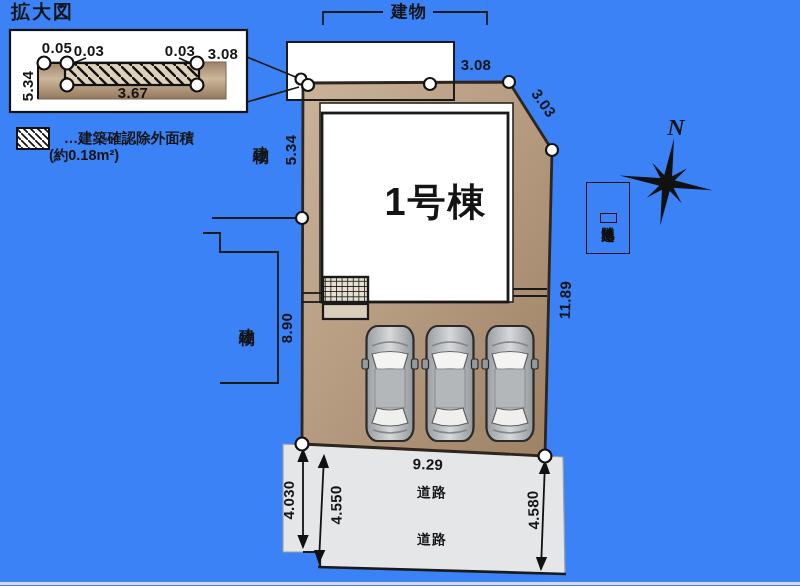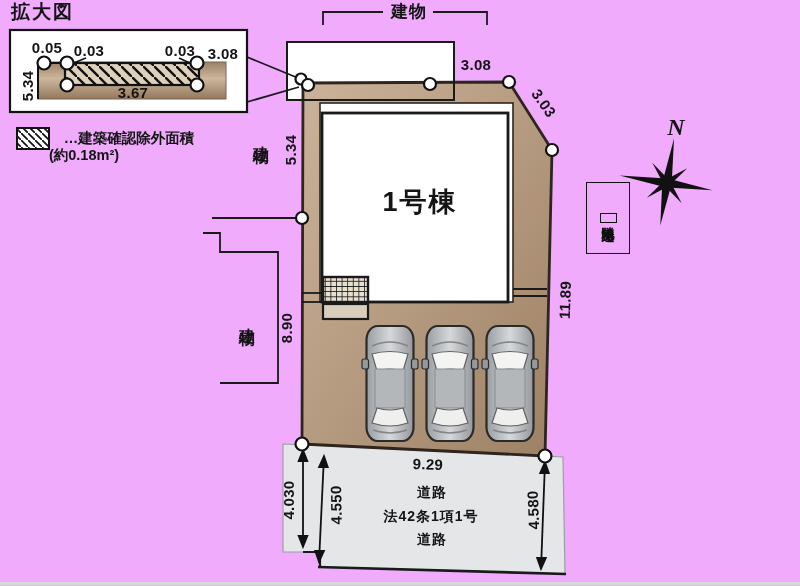--- a/index.html
+++ b/index.html
@@ -1,31 +1,31 @@
 <!DOCTYPE html>
 <html><head>
 <meta charset="utf-8">
 <style>
   html,body{margin:0;padding:0;background:#fff;}
-  #stage{position:relative;width:800px;height:586px;background:#f0abfc;overflow:hidden;
+  #stage{position:relative;width:800px;height:586px;background:#3b82f6;overflow:hidden;
          font-family:"Liberation Sans","DejaVu Sans",sans-serif;color:#111;}
   #plan-svg{position:absolute;left:0;top:0;}
   .lbl{position:absolute;white-space:nowrap;color:#141414;transform:translate(-50%,-50%);
        font-weight:600;line-height:1;}
   .tl{transform:none;}
   .r90{transform:translate(-50%,-50%) rotate(-90deg);}
   .r88{transform:translate(-50%,-50%) rotate(-88deg);}
   .r91{transform:translate(-50%,-50%) rotate(-91deg);}
   .r92{transform:translate(-50%,-50%) rotate(-92deg);}
   .r55{transform:translate(-50%,-50%) rotate(55deg);}
   .r2{transform:translate(-50%,-50%) rotate(2deg);}
   .dim{font-size:15px;letter-spacing:.3px;}
   .cjk{font-size:16px;letter-spacing:1px;}
   .vtext{writing-mode:vertical-rl;text-orientation:upright;letter-spacing:2px;line-height:1;}
-  .big{font-size:27px;font-weight:700;letter-spacing:2px;}
+  .big{font-size:38px;font-weight:700;letter-spacing:2px;margin-left:16px;}
   .roadtxt{font-size:14px;font-weight:700;letter-spacing:1px;}
   .title{font-size:19px;font-weight:700;letter-spacing:2px;}
   .legend{font-size:14.5px;font-weight:600;}
   .north{font-family:"Liberation Serif","DejaVu Serif",serif;font-style:italic;
          font-size:24px;font-weight:700;}
   #tonari-box{position:absolute;left:586px;top:182px;width:42px;height:70px;
       border:1.8px solid #111;display:flex;align-items:center;justify-content:center;}
   #tonari-inner{border:1.2px solid #111;padding:2px 1px;display:flex;align-items:center;justify-content:center;}
   #tonari-inner span{writing-mode:vertical-rl;text-orientation:upright;font-size:13px;
       font-weight:700;letter-spacing:1px;line-height:1;}
@@ -162,21 +162,21 @@
       <path d="M-25,0 L-4,-3 L2,0 L-4,3 Z"></path>
       <path d="M25,0 L4,-3 L-2,0 L4,3 Z"></path>
     </g>
   </g>
 
   <rect x="0" y="582" width="800" height="3" fill="#d9d9d9"></rect>
 </svg>
 
 <div class="lbl tl title" style="left:11px;top:2px;">拡大図</div>
 
-<div class="lbl dim" style="left:47px;top:47px;">0.05</div>
+<div class="lbl dim" style="left:57px;top:47px;">0.05</div>
 <div class="lbl dim" style="left:89px;top:50px;">0.03</div>
 <div class="lbl dim" style="left:180px;top:50px;">0.03</div>
 <div class="lbl dim" style="left:223px;top:53px;">3.08</div>
 <div class="lbl dim r90" style="left:27px;top:86px;">5.34</div>
 <div class="lbl dim" style="left:133px;top:92px;">3.67</div>
 
 <div class="lbl legend" style="left:129px;top:138px;text-align:center;">…建築確認除外面積</div>
 <div class="lbl legend" style="left:84px;top:155px;">(約0.18m²)</div>
 
 <div class="lbl cjk" style="left:409px;top:11px;font-size:17px;">建物</div>
@@ -198,20 +198,19 @@
   <div id="tonari-inner">
     <span>隣地通路</span>
   </div>
 </div>
 
 <div class="lbl north" style="left:676px;top:127px;">N</div>
 
 <div class="lbl dim r2" style="left:428px;top:464px;">9.29</div>
 
 <div class="lbl roadtxt" style="left:432px;top:492px;">道路</div>
-<div class="lbl roadtxt" style="left:431px;top:516px;">法42条1項1号</div>
 <div class="lbl roadtxt" style="left:432px;top:539px;">道路</div>
 
 <div class="lbl dim r90" style="left:288px;top:500px;">4.030</div>
 <div class="lbl dim r91" style="left:336px;top:505px;">4.550</div>
 <div class="lbl dim r92" style="left:533px;top:510px;">4.580</div>
 
 </div>
 
 </body></html>

